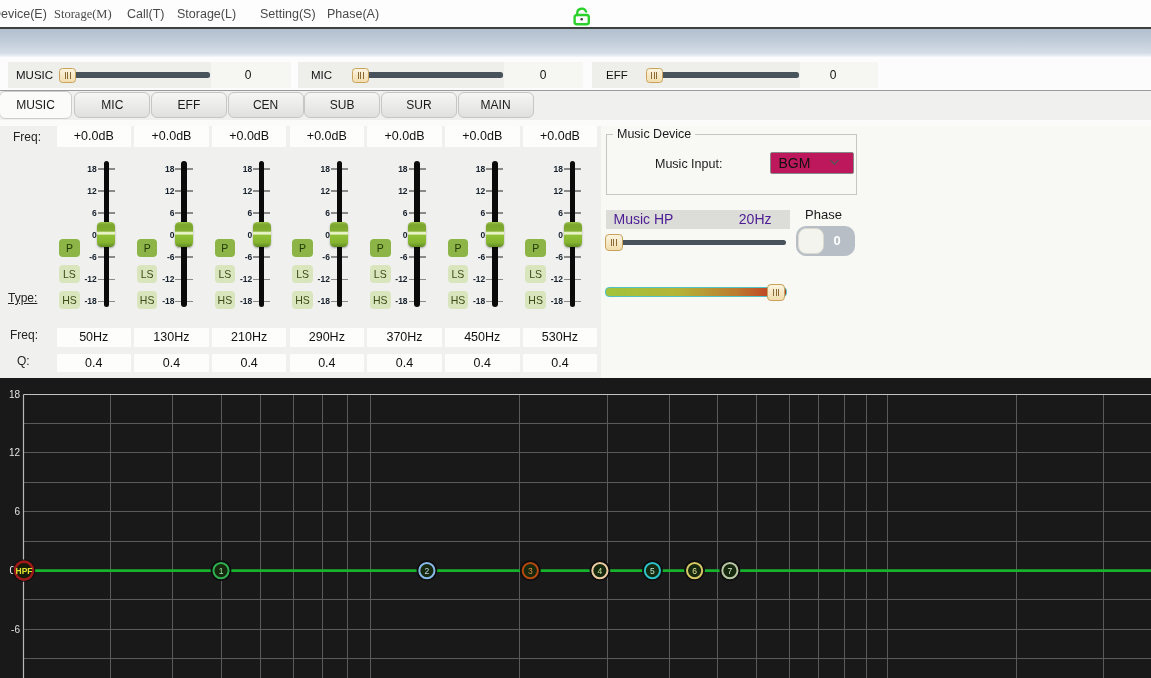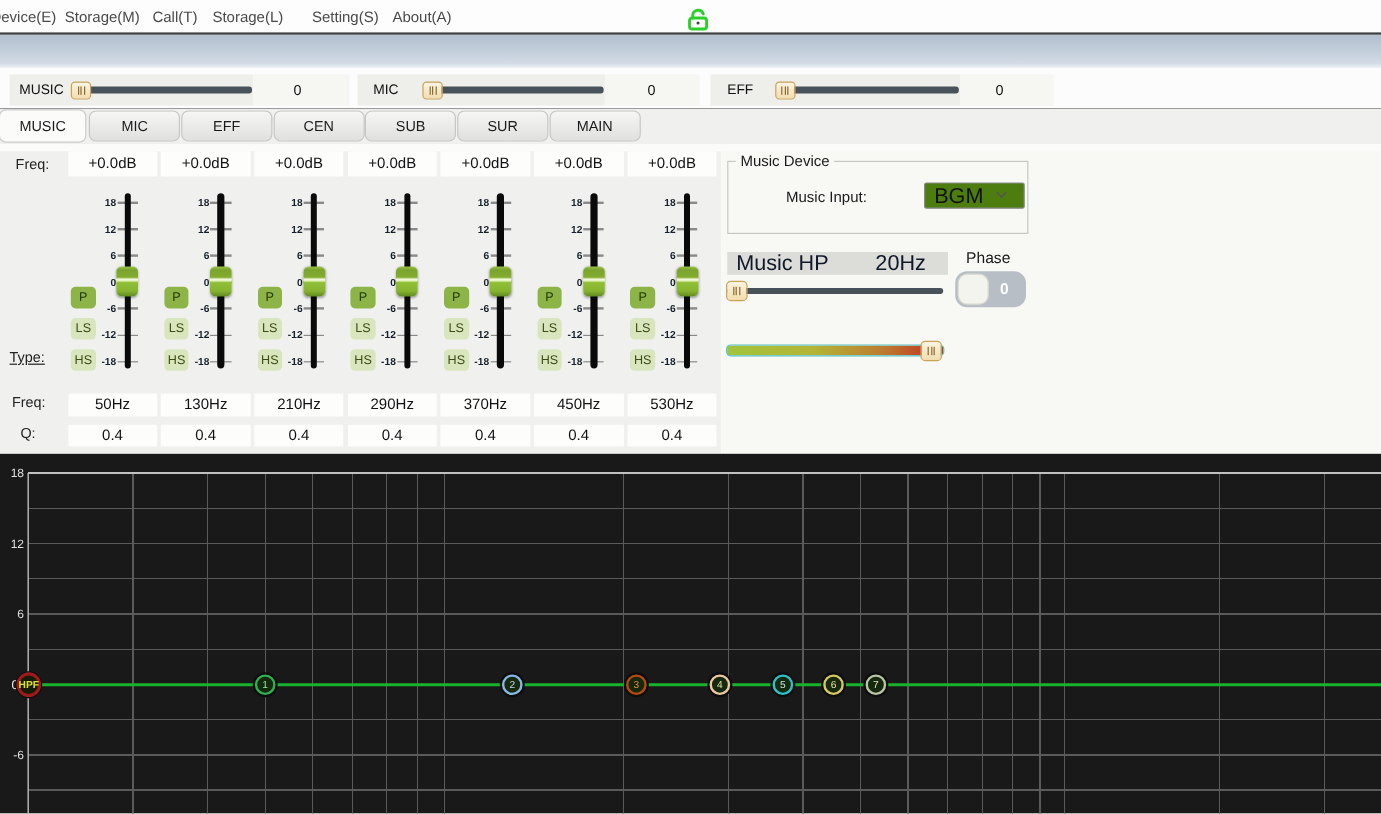--- a/index.html
+++ b/index.html
@@ -24,35 +24,35 @@
   .vtrack{position:absolute;width:5.5px;background:#0a0a0a;border-radius:3px;}
   .tick{position:absolute;height:1.6px;background:#8a8a8a;}
   .tlab{position:absolute;width:22px;text-align:right;font-size:8.5px;color:#16202c;font-weight:bold;}
   .ghandle{position:absolute;width:18px;height:25px;border-radius:4.5px;
      background:linear-gradient(#9cc34a 0%,#7aa42c 12%,#83ad2f 36%,#f4fadd 43%,#e2f2b8 48%,#90bf37 54%,#86b430 82%,#5f8a22 100%);
      box-shadow:0 1px 2px rgba(0,0,0,0.35);}
   .pbtn{position:absolute;width:20.5px;height:18px;border-radius:4px;background:#8cb446;
         text-align:center;line-height:18px;font-size:10.5px;color:#243a06;}
   .lbtn{position:absolute;width:20.5px;height:18px;border-radius:4px;background:#d9e5bc;
         text-align:center;line-height:18px;font-size:10.5px;color:#3c4c16;}
-  .gbar{position:absolute;left:605.5px;width:184px;height:19px;background:#dcdcd8;font-size:18px;color:#0f172a;}
+  .gbar{position:absolute;left:605.5px;width:184px;height:19px;background:#dcdcd8;font-size:14px;color:#4c1d95;}
   .tanh2{position:absolute;width:15.8px;height:15px;border:1px solid #c9a35a;border-radius:4px;
         background:linear-gradient(#fbf4e0,#f2ddae);}
   .tanh2 i{position:absolute;top:4px;width:1px;height:7px;background:#8a6b35;}
 </style></head>
 <body>
 <div id="stage">
 
 <div class="abs" style="left:0;top:0;width:1151px;height:27px;background:#fdfdfd;"></div>
 <div class="menu-item" style="left:-8px;">Device(E)</div>
-<div class="menu-item" style="left:54px;">Storage(M)</div>
+<div class="menu-item" style="left:54px;font-family:Liberation Serif, serif;">Storage(M)</div>
 <div class="menu-item" style="left:127px;">Call(T)</div>
 <div class="menu-item" style="left:177px;">Storage(L)</div>
 <div class="menu-item" style="left:260px;">Setting(S)</div>
-<div class="menu-item" style="left:327px;">About(A)</div>
+<div class="menu-item" style="left:327px;">Phase(A)</div>
 <svg class="abs" style="left:571px;top:6px;" width="22" height="20" viewBox="0 0 22 20">
 <rect x="3.6" y="9" width="14.2" height="9.2" rx="2.2" fill="none" stroke="#2bd12b" stroke-width="2.4"></rect>
 <path d="M 6.2 9 L 6.2 7.2 A 4.6 4.6 0 0 1 15.1 5.6" fill="none" stroke="#2bd12b" stroke-width="2.4" stroke-linecap="round"></path>
 <circle cx="10.7" cy="13.2" r="1.3" fill="#444"></circle>
 </svg>
 <div class="abs" style="left:0;top:27px;width:1151px;height:2.2px;background:#3f3f3f;"></div>
 <div class="abs" style="left:0;top:29.2px;width:1151px;height:27.8px;background:linear-gradient(#b2bfce 0%,#c4cfdc 50%,#d3dce6 85%,#e9edf4 96%,#f5f7fa);"></div>
 <div class="abs" style="left:0;top:57px;width:1151px;height:34px;background:#fcfcfc;"></div>
 <div class="grp1" style="left:8px;width:203px;"></div>
 <div class="grp2" style="left:211px;width:80px;"></div>
@@ -250,21 +250,21 @@
 <div class="tick" style="left:563.9px;top:300.5px;width:17.2px;"></div>
 <div class="tlab" style="left:541.0px;top:296.4px;">-18</div>
 <div class="vtrack" style="left:569.8px;top:161px;height:146px;"></div>
 <div class="ghandle" style="left:563.5px;top:222px;"></div>
 <div class="pbtn" style="left:525.4px;top:239px;">P</div>
 <div class="lbtn" style="left:525.4px;top:265px;">LS</div>
 <div class="lbtn" style="left:525.4px;top:291px;">HS</div>
 <div class="abs" style="left:605.5px;top:134px;width:249px;height:59px;border:1px solid #c6c6c2;"></div>
 <div class="abs" style="left:613px;top:127.5px;background:#f8f8f5;padding:0 4px;font-size:12.5px;color:#1a1a1a;height:13px;line-height:13px;">Music Device</div>
 <div class="abs" style="left:655px;top:157px;font-size:12.5px;color:#1a1a1a;">Music Input:</div>
-<div class="abs" style="left:769.5px;top:152px;width:74px;height:19.5px;background:#4d7c0f;border:1px solid #898989;border-radius:2px;font-size:18px;color:#111;line-height:20px;padding-left:8px;">BGM</div>
+<div class="abs" style="left:769.5px;top:152px;width:74px;height:19.5px;background:#be185d;border:1px solid #898989;border-radius:2px;font-size:14px;color:#111;line-height:20px;padding-left:8px;">BGM</div>
 <svg class="abs" style="left:829px;top:158px;" width="11" height="8" viewBox="0 0 11 8">
 <polyline points="1.5,2 5.5,6.3 9.5,2" fill="none" stroke="#555" stroke-width="1.3"></polyline>
     </svg>
 <div class="gbar" style="top:210px;line-height:19px;">
       <span style="position:absolute;left:8px;">Music HP</span>
       <span style="position:absolute;right:18px;">20Hz</span>
     </div>
 <div class="track" style="left:605.5px;top:239.5px;width:180.5px;height:5.4px;"></div>
 <div class="tanh2" style="left:604.8px;top:233.6px;">
       <i style="left:5px;"></i>

